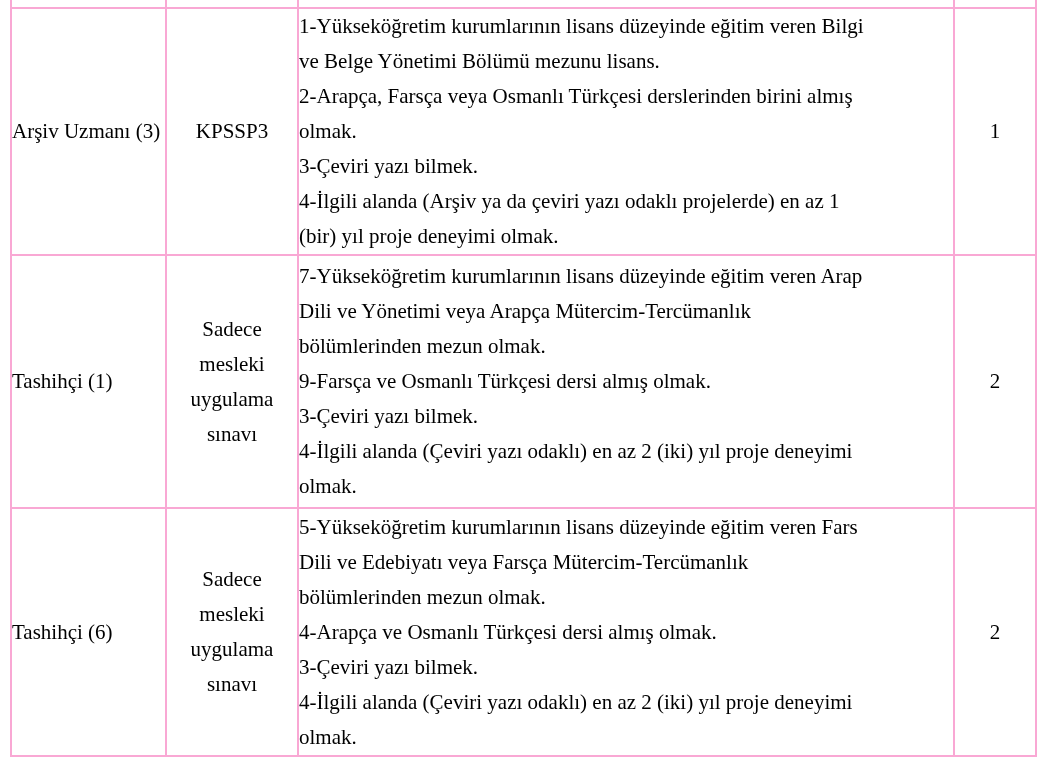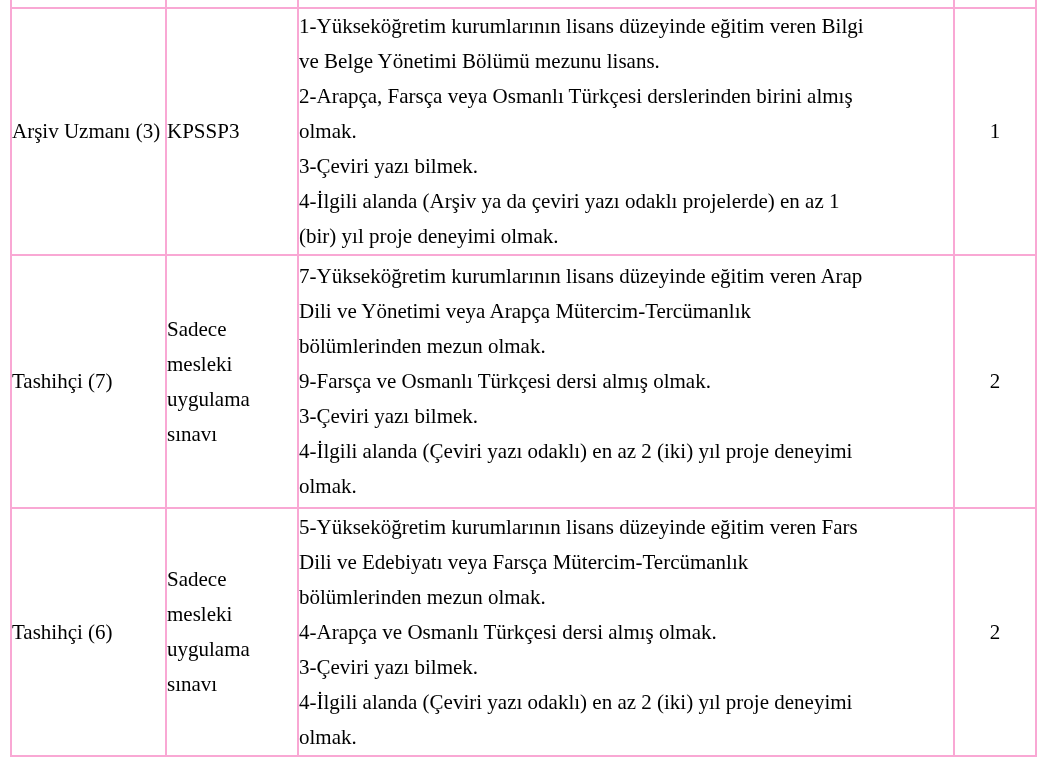--- a/index.html
+++ b/index.html
@@ -38,21 +38,21 @@
   tr.partial-row td { border-top: none; }
   tr.row-1 { height: 245px; }
   tr.row-2 { height: 253px; }
   tr.row-3 { height: 248px; }
 
   td.c-pos {
     padding: 0 9px;
     line-height: 35px;
   }
   td.c-exam {
-    text-align: left;
+    text-align: center;
     padding: 0 8px;
     line-height: 35px;
   }
   td.c-req {
     text-align: left;
     padding: 0 6px 0 12px;
   }
   td.c-req .req-line {
     line-height: 35px;
     white-space: nowrap;
@@ -91,21 +91,21 @@
           <div class="req-line">2-Arapça, Farsça veya Osmanlı Türkçesi derslerinden birini almış</div>
           <div class="req-line">olmak.</div>
           <div class="req-line">3-Çeviri yazı bilmek.</div>
           <div class="req-line">4-İlgili alanda (Arşiv ya da çeviri yazı odaklı projelerde) en az 1</div>
           <div class="req-line">(bir) yıl proje deneyimi olmak.</div>
         </td>
         <td class="c-count">1</td>
       </tr>
 
       <tr class="row-2">
-        <td class="c-pos">Tashihçi (7)</td>
+        <td class="c-pos">Tashihçi (1)</td>
         <td class="c-exam">Sadece mesleki uygulama sınavı</td>
         <td class="c-req">
           <div class="req-line">7-Yükseköğretim kurumlarının lisans düzeyinde eğitim veren Arap</div>
           <div class="req-line">Dili ve Yönetimi veya Arapça Mütercim-Tercümanlık</div>
           <div class="req-line">bölümlerinden mezun olmak.</div>
           <div class="req-line">9-Farsça ve Osmanlı Türkçesi dersi almış olmak.</div>
           <div class="req-line">3-Çeviri yazı bilmek.</div>
           <div class="req-line">4-İlgili alanda (Çeviri yazı odaklı) en az 2 (iki) yıl proje deneyimi</div>
           <div class="req-line">olmak.</div>
         </td>

